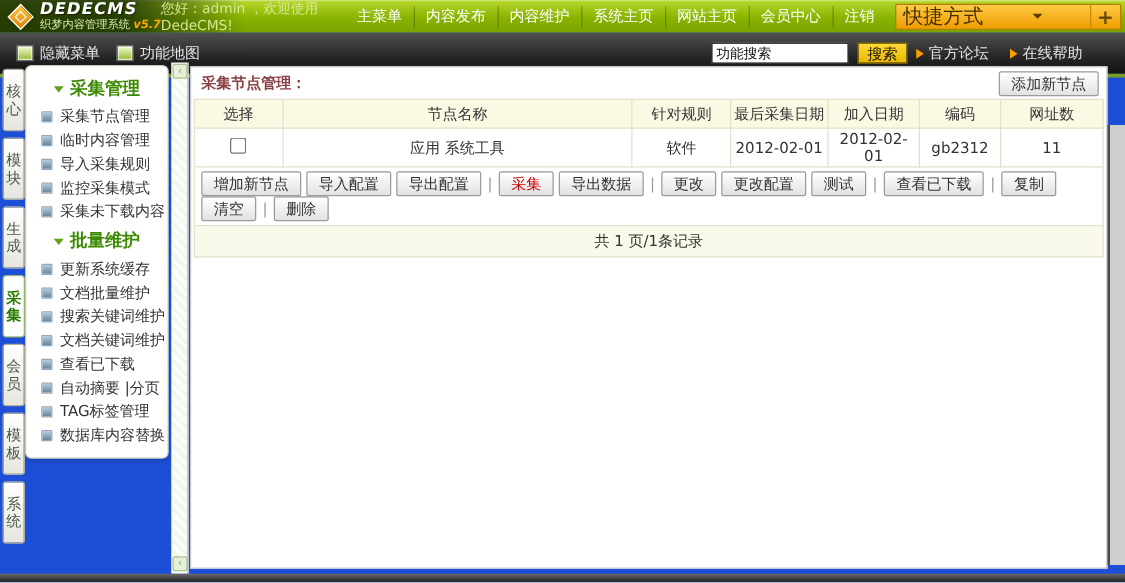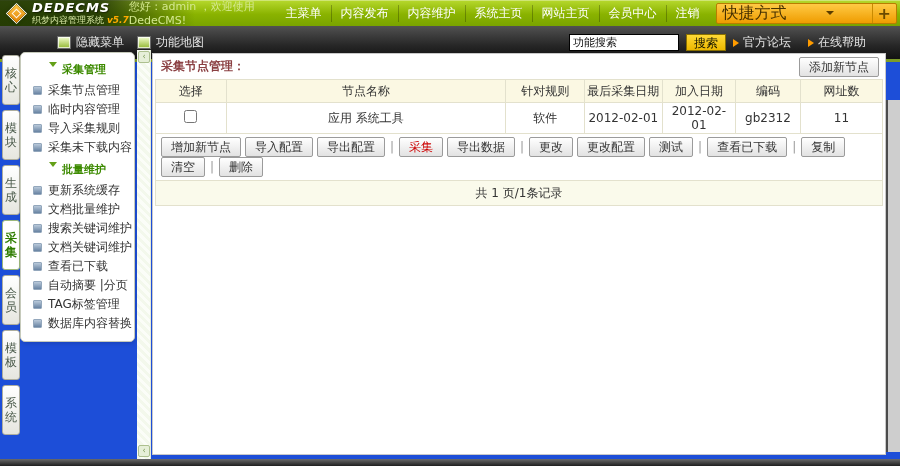--- a/index.html
+++ b/index.html
@@ -20,38 +20,38 @@
   .welcome{color:#d4e88f;font-size:11px;margin-right:8px;}
   .hmenu{display:flex;align-items:center;color:#fff;font-size:12px;}
   .hmenu-item{padding:0 9px;cursor:pointer;white-space:nowrap;}
   .hmenu-item + .hmenu-item{border-left:1px solid rgba(0,0,0,.25);}
   .quick{display:flex;align-items:center;height:19px;margin-left:7px;background:linear-gradient(#ffca45,#ef9c00);border:1px solid #b97d00;border-radius:2px;font-size:16px;color:#463000;cursor:pointer;gap:33px;}
   .quick-label{padding:0 6px;white-space:nowrap;}
   .caret{width:0;height:0;border-left:4px solid transparent;border-right:4px solid transparent;border-top:4px solid #5a3c00;margin-right:5px;}
   .quick-plus{border-left:1px solid #c98a00;padding:0 5px;font-weight:bold;color:#6b4a00;cursor:pointer;}
 
   
-  .tbar{height:33px;background:linear-gradient(#515151,#262626 60%,#121212);display:flex;align-items:center;color:#e5e5e5;font-size:12px;padding-left:44px;}
+  .tbar{height:33px;background:linear-gradient(#515151,#262626 60%,#121212);display:flex;align-items:center;color:#e5e5e5;font-size:12px;}
   .t-item{display:flex;align-items:center;margin-left:13px;cursor:pointer;}
   .t-icon{width:12px;height:11px;margin-right:5px;border:1px solid #6a6a6a;background:linear-gradient(#f4ffd0,#93b832);box-shadow:inset 0 0 0 1px rgba(255,255,255,.7);}
   .tbar-right{margin-left:auto;display:flex;align-items:center;}
   .f-search-input{width:102px;height:15px;border:1px solid #000;font-size:11px;padding:0 3px;font-family:inherit;color:#111;}
   .search-btn{margin:0 7px;height:17px;background:linear-gradient(#ffd936,#ecb800);border:1px solid #8a7000;font-size:12px;padding:0 7px;cursor:pointer;color:#151500;font-family:inherit;line-height:14px;}
   .t-link{display:flex;align-items:center;margin-right:17px;cursor:pointer;color:#e5e5e5;white-space:nowrap;}
   .audio-icon{width:0;height:0;border-top:4px solid transparent;border-bottom:4px solid transparent;border-left:6px solid #ff9c00;margin-right:4px;}
   .green-line{height:3px;background:#7d9c28;}
 
   
   .content{position:absolute;top:50px;bottom:7px;left:0;right:0;}
   .tabs{position:absolute;left:2px;top:5px;width:19px;}
   .mtab{width:16px;margin-bottom:5px;background:linear-gradient(#ffffff,#e6e6df);border:1px solid #aeae9f;border-radius:3px;text-align:center;font-size:12px;line-height:14px;padding:10px 0;color:#4a5a4a;cursor:pointer;word-break:break-all;}
   .mtab.active{color:#2e7d00;font-weight:bold;background:#fff;border-color:#9cb87c;}
 
   .side-panel{position:absolute;left:20px;top:2px;width:113px;background:#fff;border:1px solid #c6cabb;border-radius:5px;box-shadow:1px 2px 4px rgba(0,0,0,.12);padding:4px 0 8px;}
-  .grp-hd{display:flex;justify-content:center;gap:5px;padding:5px 0 4px;color:#3c8a00;font-weight:bold;font-size:11px;cursor:pointer;}
+  .grp-hd{display:flex;align-items:center;justify-content:center;gap:5px;padding:5px 0 4px;color:#3c8a00;font-weight:bold;font-size:14px;cursor:pointer;}
   .grp-caret{width:0;height:0;border-left:4px solid transparent;border-right:4px solid transparent;border-top:5px solid #63a018;}
   .s-item{display:flex;align-items:center;gap:6px;padding:2px 4px 2px 12px;font-size:12px;color:#333;cursor:pointer;line-height:15px;white-space:nowrap;}
   .s-bullet{width:7px;height:7px;flex:none;background:linear-gradient(#b9c9da,#6883a2);border:1px solid #93a7bc;border-radius:1px;}
 
   .strip{position:absolute;left:137px;top:0;bottom:0;width:13px;background:repeating-linear-gradient(45deg,#f3f8ec 0 3px,#fbfdf8 3px 6px);border-right:1px solid #e4ead9;}
   .strip-btn{position:absolute;left:1px;width:10px;height:10px;background:#e6efd8;border:1px solid #adc08f;border-radius:2px;cursor:pointer;font-size:8px;line-height:9px;text-align:center;color:#7a9a55;}
   .strip-btn.top{top:1px;}
   .strip-btn.bottom{bottom:2px;}
 
   .main-panel{position:absolute;left:152px;right:14px;top:3px;bottom:4px;background:#fff;border:1px solid #c9c9c9;}
@@ -153,20 +153,24 @@
             <span class="s-bullet"></span>
             <span>采集节点管理</span>
           </div>
           <div class="s-item">
             <span class="s-bullet"></span>
             <span>临时内容管理</span>
           </div>
           <div class="s-item">
             <span class="s-bullet"></span>
             <span>导入采集规则</span>
+          </div>
+          <div class="s-item">
+            <span class="s-bullet"></span>
+            <span>监控采集模式</span>
           </div>
           <div class="s-item">
             <span class="s-bullet"></span>
             <span>采集未下载内容</span>
           </div>
           <div class="grp-hd">
             <span class="grp-caret"></span>
             <span>批量维护</span>
           </div>
           <div class="s-item">

